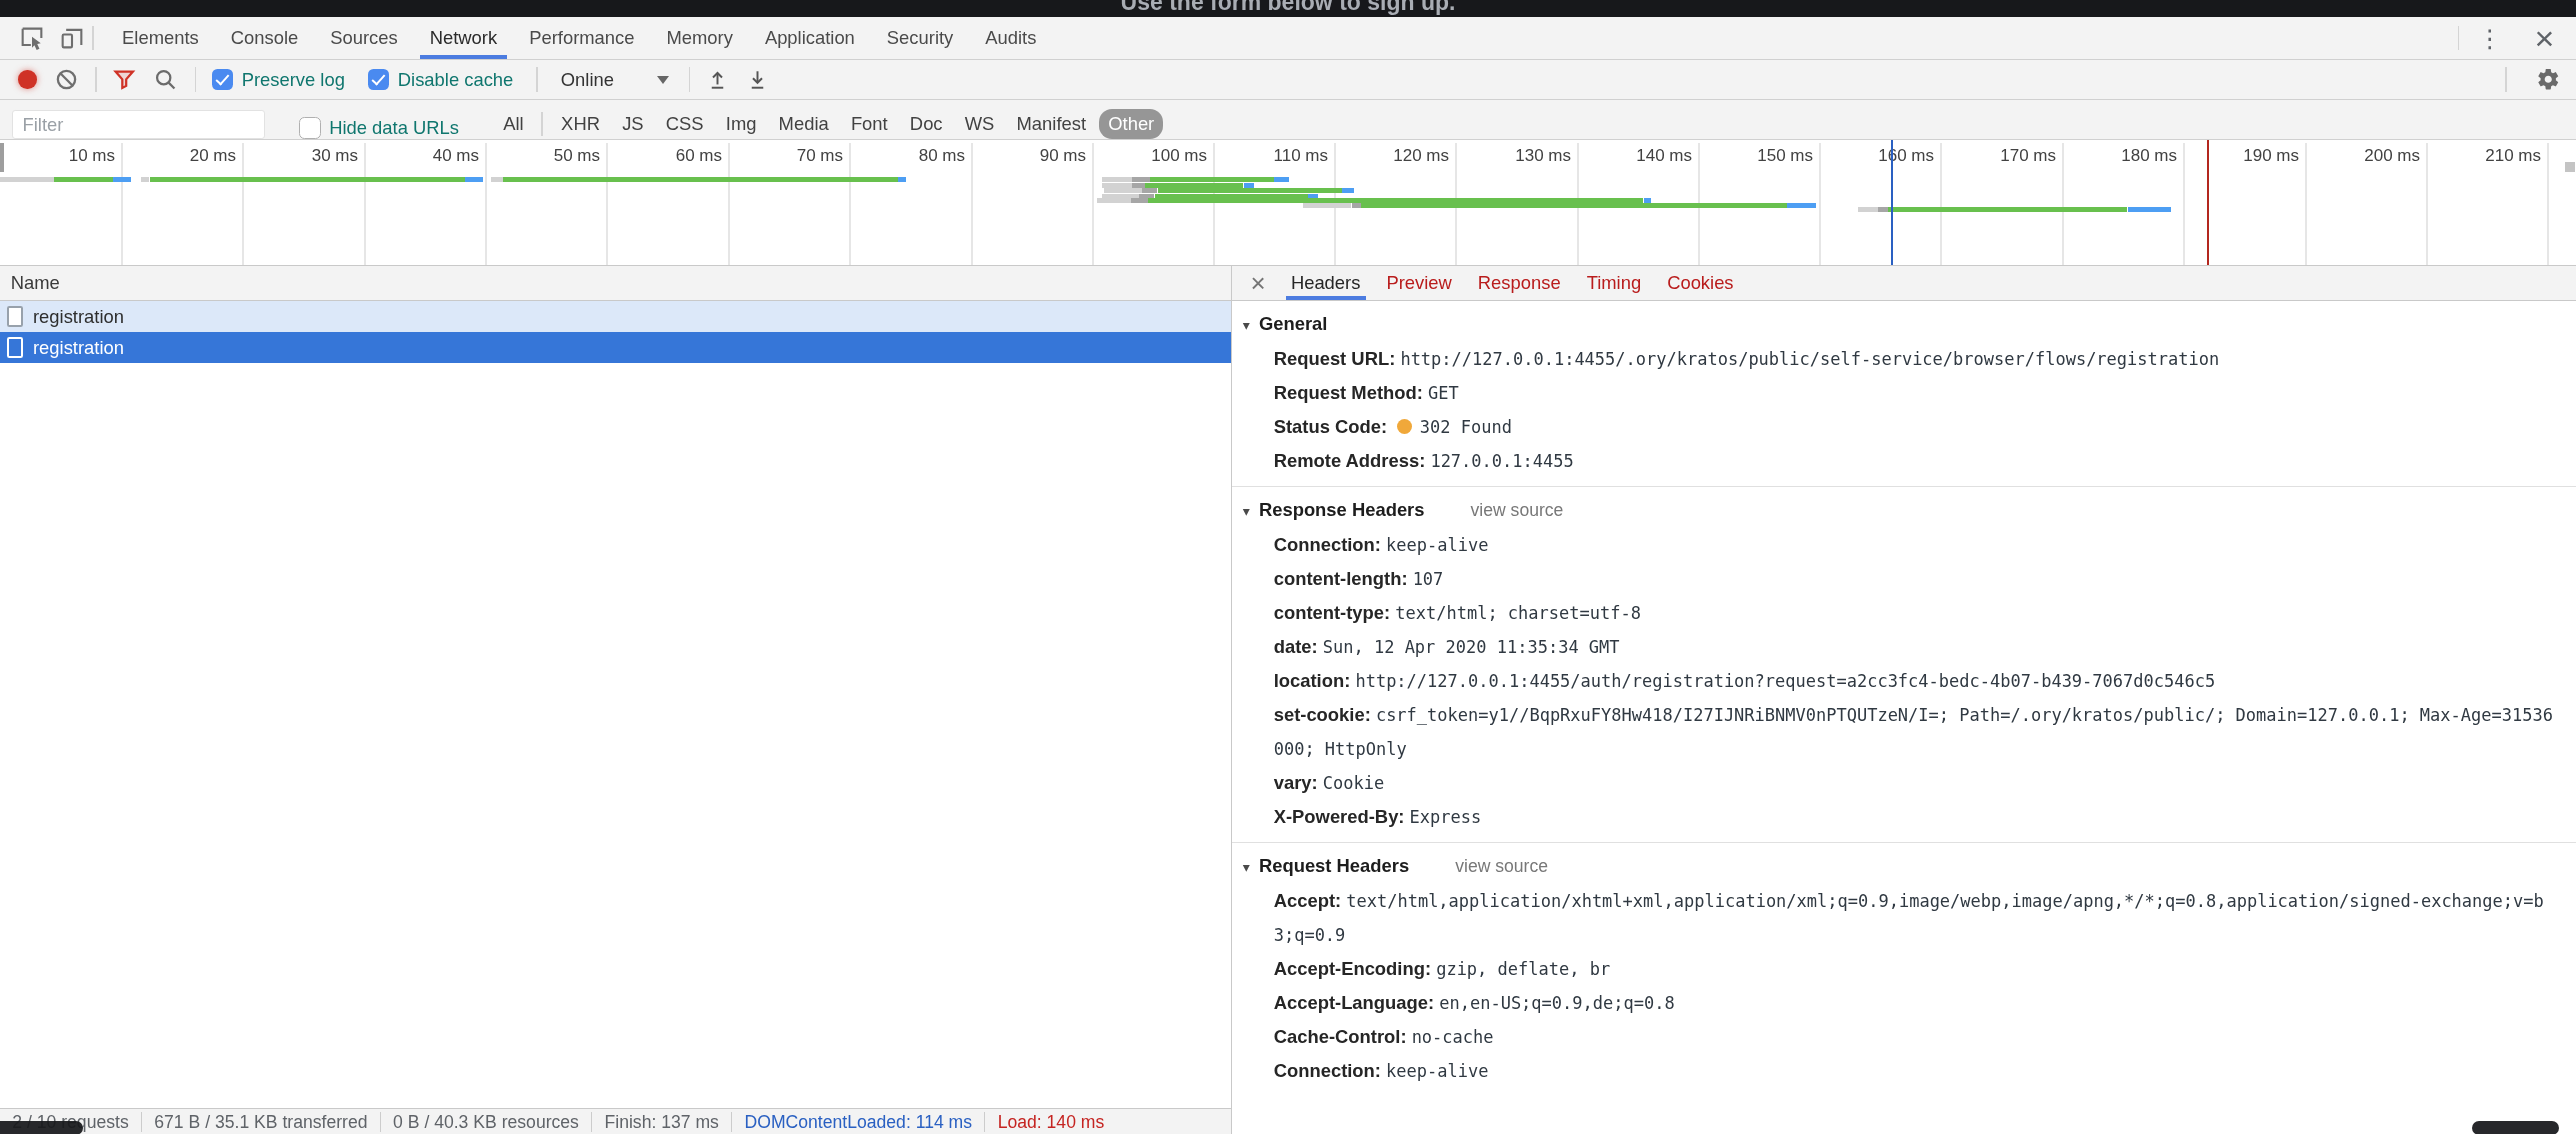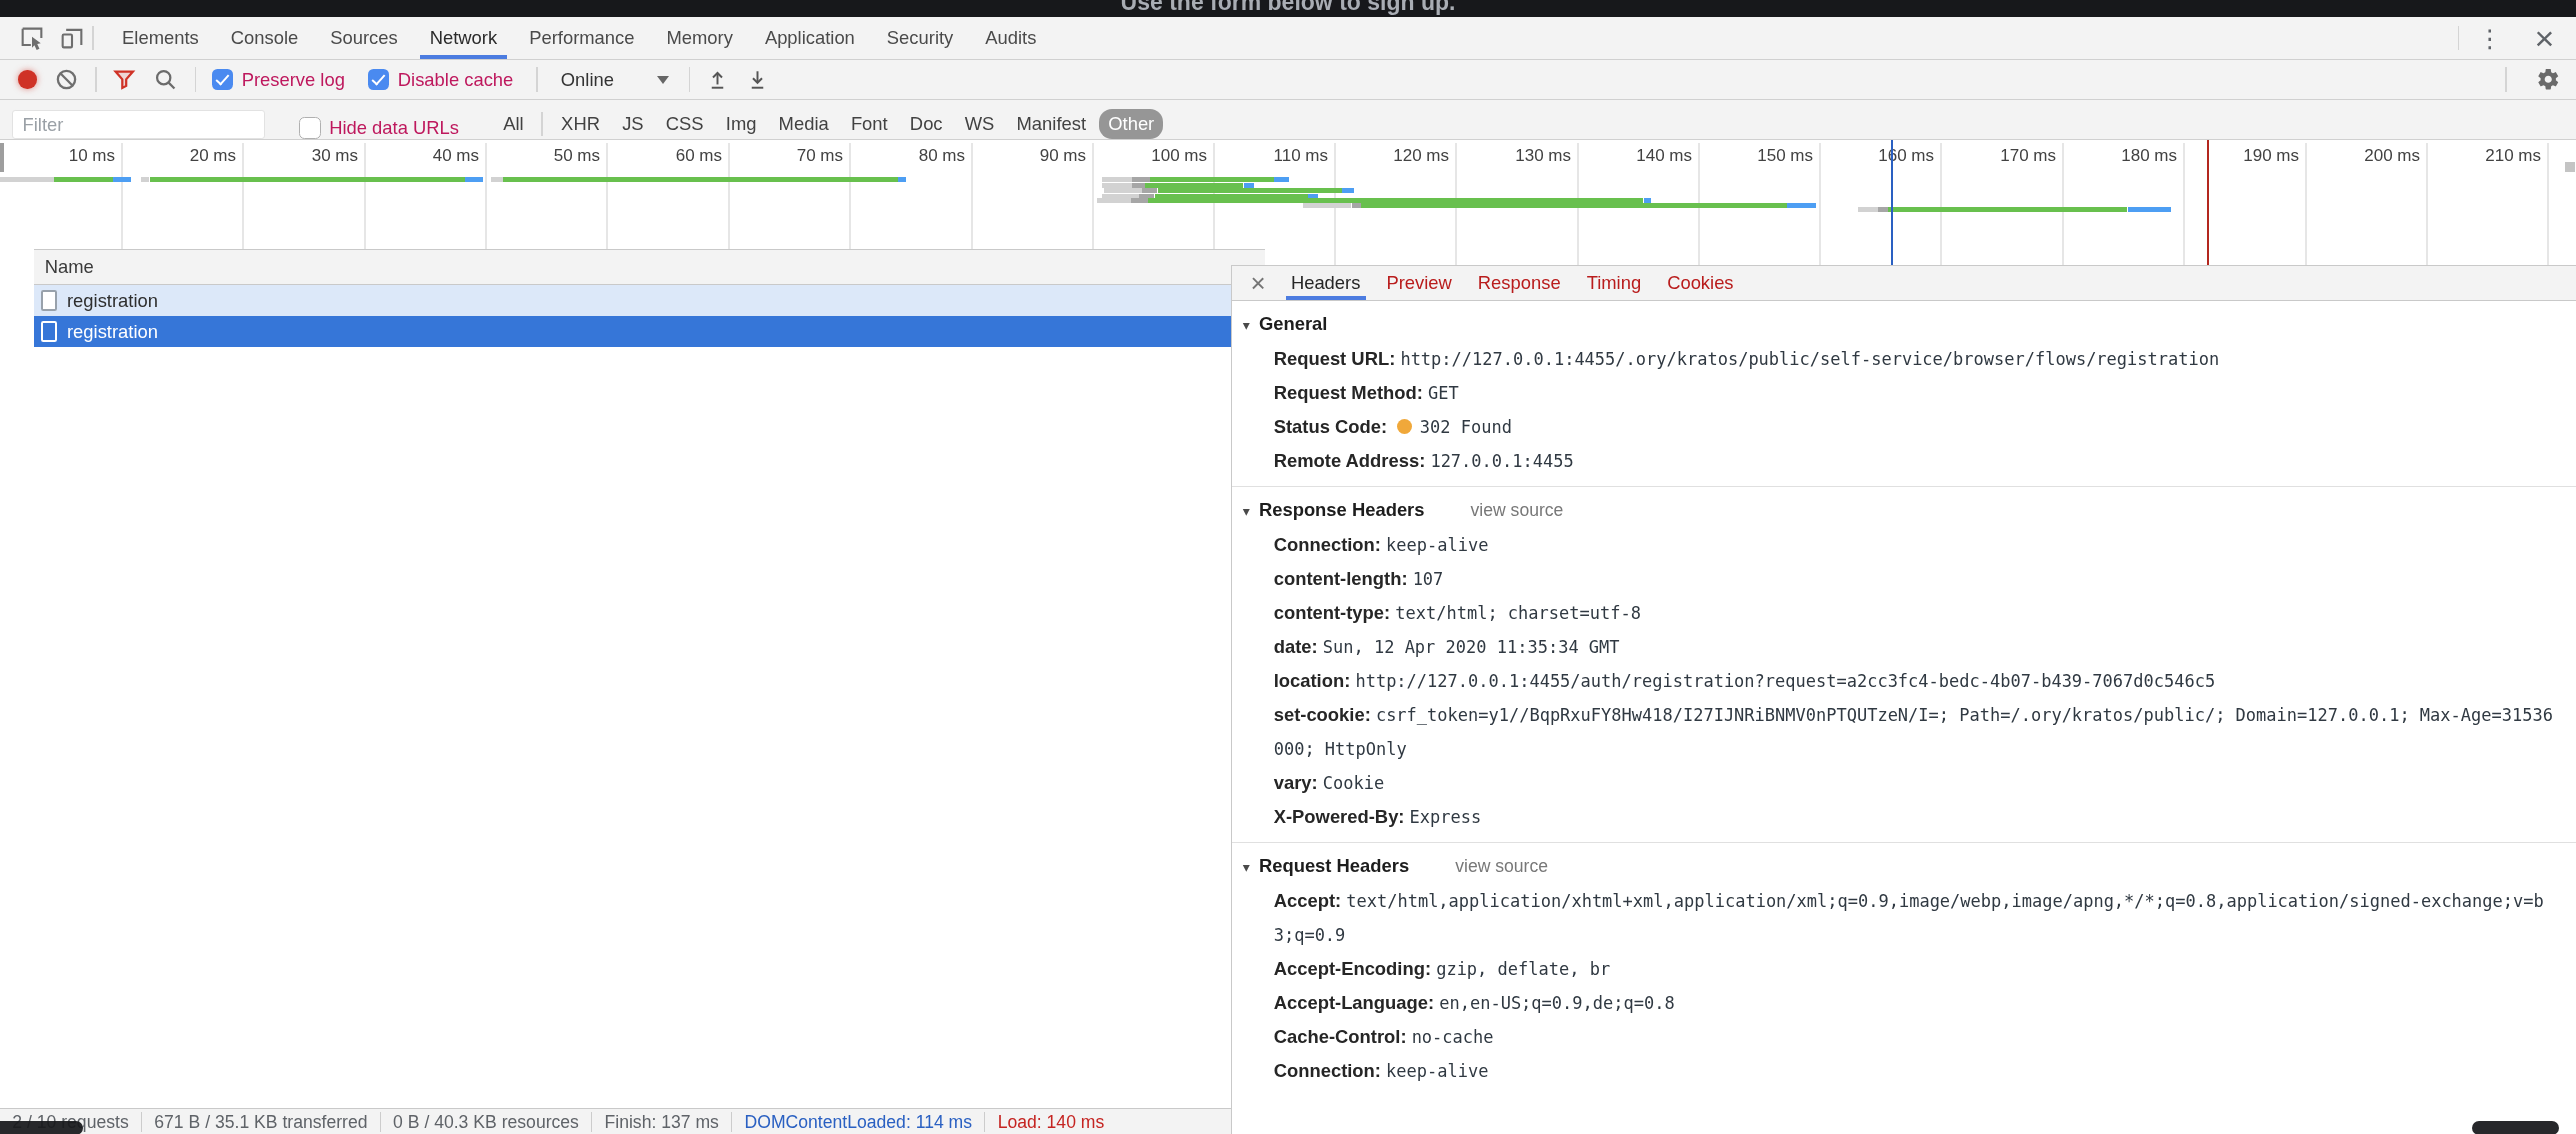--- a/index.html
+++ b/index.html
@@ -33,21 +33,21 @@
   .toolbar { position:absolute; top:60px; left:0; width:100%; height:40px; background:#f3f3f3; border-bottom:0.8px solid #d0d0d0; display:flex; align-items:center; padding:0 12.3px; }
   .toolbar > * { flex:0 0 auto; }
   .record-dot { width:18.4px; height:18.4px; border-radius:50%; background:#cf3226; box-shadow:0 0 6.1px rgba(207,50,38,.55); margin:0 18.4px 0 6.1px; cursor:pointer; }
   .tool-icon { display:flex; align-items:center; justify-content:center; margin-right:17px; cursor:pointer; }
   .toolbar .vdiv { margin:0 15.3px 0 0; }
   .cb-group { display:flex; align-items:center; gap:8.4px; margin-right:23px; cursor:pointer; }
   .cb { width:21.5px; height:21.5px; border-radius:5.4px; display:flex; align-items:center; justify-content:center; }
   .cb.checked { background:#4a8af0; }
   .cb.checked::after { content:''; width:5.4px; height:10.7px; border:solid #fff; border-width:0 2.3px 2.3px 0; transform:rotate(42deg); margin-top:-3.1px; }
   .cb.unchecked { background:#fff; border:1.5px solid #b0b0b0; }
-  .cb-label { font-size:18.4px; color:#be185d; }
+  .cb-label { font-size:18.4px; color:#0f766e; }
   .dropdown { display:flex; align-items:center; gap:43px; padding:0 7.7px; margin-right:12.3px; cursor:pointer; }
   .dropdown-value { font-size:18.4px; color:#333; }
   .caret-down { width:0; height:0; border-left:6.1px solid transparent; border-right:6.1px solid transparent; border-top:8.4px solid #666; }
   .toolbar-spacer { flex:1 1 auto; }
 
   
   .filterbar { position:absolute; top:100px; left:0; width:100%; height:40px; background:#f3f3f3; border-bottom:0.8px solid #d0d0d0; display:flex; align-items:flex-end; padding:0 12.3px; }
   .filter-input { width:253px; height:29px; background:#fff; border:0.8px solid #e2e2e2; border-radius:3.1px; font-size:18.4px; padding:0 9.2px; color:#333; outline:none; margin-right:34px; font-family:"Liberation Sans",sans-serif; }
   .filter-input::placeholder { color:#9aa0a6; }
   .filterbar .cb-group { margin-right:35px; }
@@ -59,21 +59,21 @@
   
   .overview { position:absolute; top:140px; left:0; width:100%; height:125px; background:#fff; overflow:hidden; }
   .gridline { position:absolute; top:3.1px; bottom:0; width:1.5px; background:#e6e6e6; }
   .tick-label { position:absolute; top:6.1px; width:132px; text-align:right; font-size:17px; color:#424242; white-space:nowrap; }
   .wf-seg { position:absolute; height:4.6px; }
   .event-line { position:absolute; top:0; bottom:0; width:2.3px; }
   .ov-handle { position:absolute; left:0; top:3.1px; width:3.8px; height:29px; background:#9e9e9e; }
   .ov-thumb { position:absolute; right:1.5px; top:21.5px; width:10px; height:10px; background:#c4c4c4; }
 
   
-  .table { position:absolute; top:249px; left:0; width:1231px; bottom:27px; background:#fff; overflow:hidden;margin-left:34px; }
+  .table { position:absolute; top:265px; left:0; width:1231px; bottom:27px; background:#fff; overflow:hidden; }
   .thead { height:36px; background:#f3f3f3; border-top:0.8px solid #c9c9c9; border-bottom:0.8px solid #c9c9c9; display:flex; align-items:center; padding-left:10.7px; font-size:18.4px; color:#3a3a3a; }
   .req-row { height:31px; display:flex; align-items:center; padding-left:7px; gap:10px; font-size:18.4px; color:#2e2e2e; cursor:pointer; }
   .req-row.hl { background:#dce8f9; }
   .req-row.sel { background:#3676d8; color:#fff; }
   .doc-icon { width:16px; height:21.5px; border:2.3px solid #98a1ab; background:#fff; border-radius:2.3px; flex:0 0 auto; }
   .req-row.sel .doc-icon { border-color:#fff; background:transparent; }
 
   
   .details { position:absolute; top:265px; left:1231px; right:0; bottom:0; background:#fff; border-left:0.8px solid #c9c9c9; display:flex; flex-direction:column; overflow:hidden; }
   .dtabs { height:36px; flex:0 0 auto; background:#f3f3f3; border-top:0.8px solid #c9c9c9; border-bottom:0.8px solid #c9c9c9; display:flex; align-items:center; padding-left:6.1px; }

